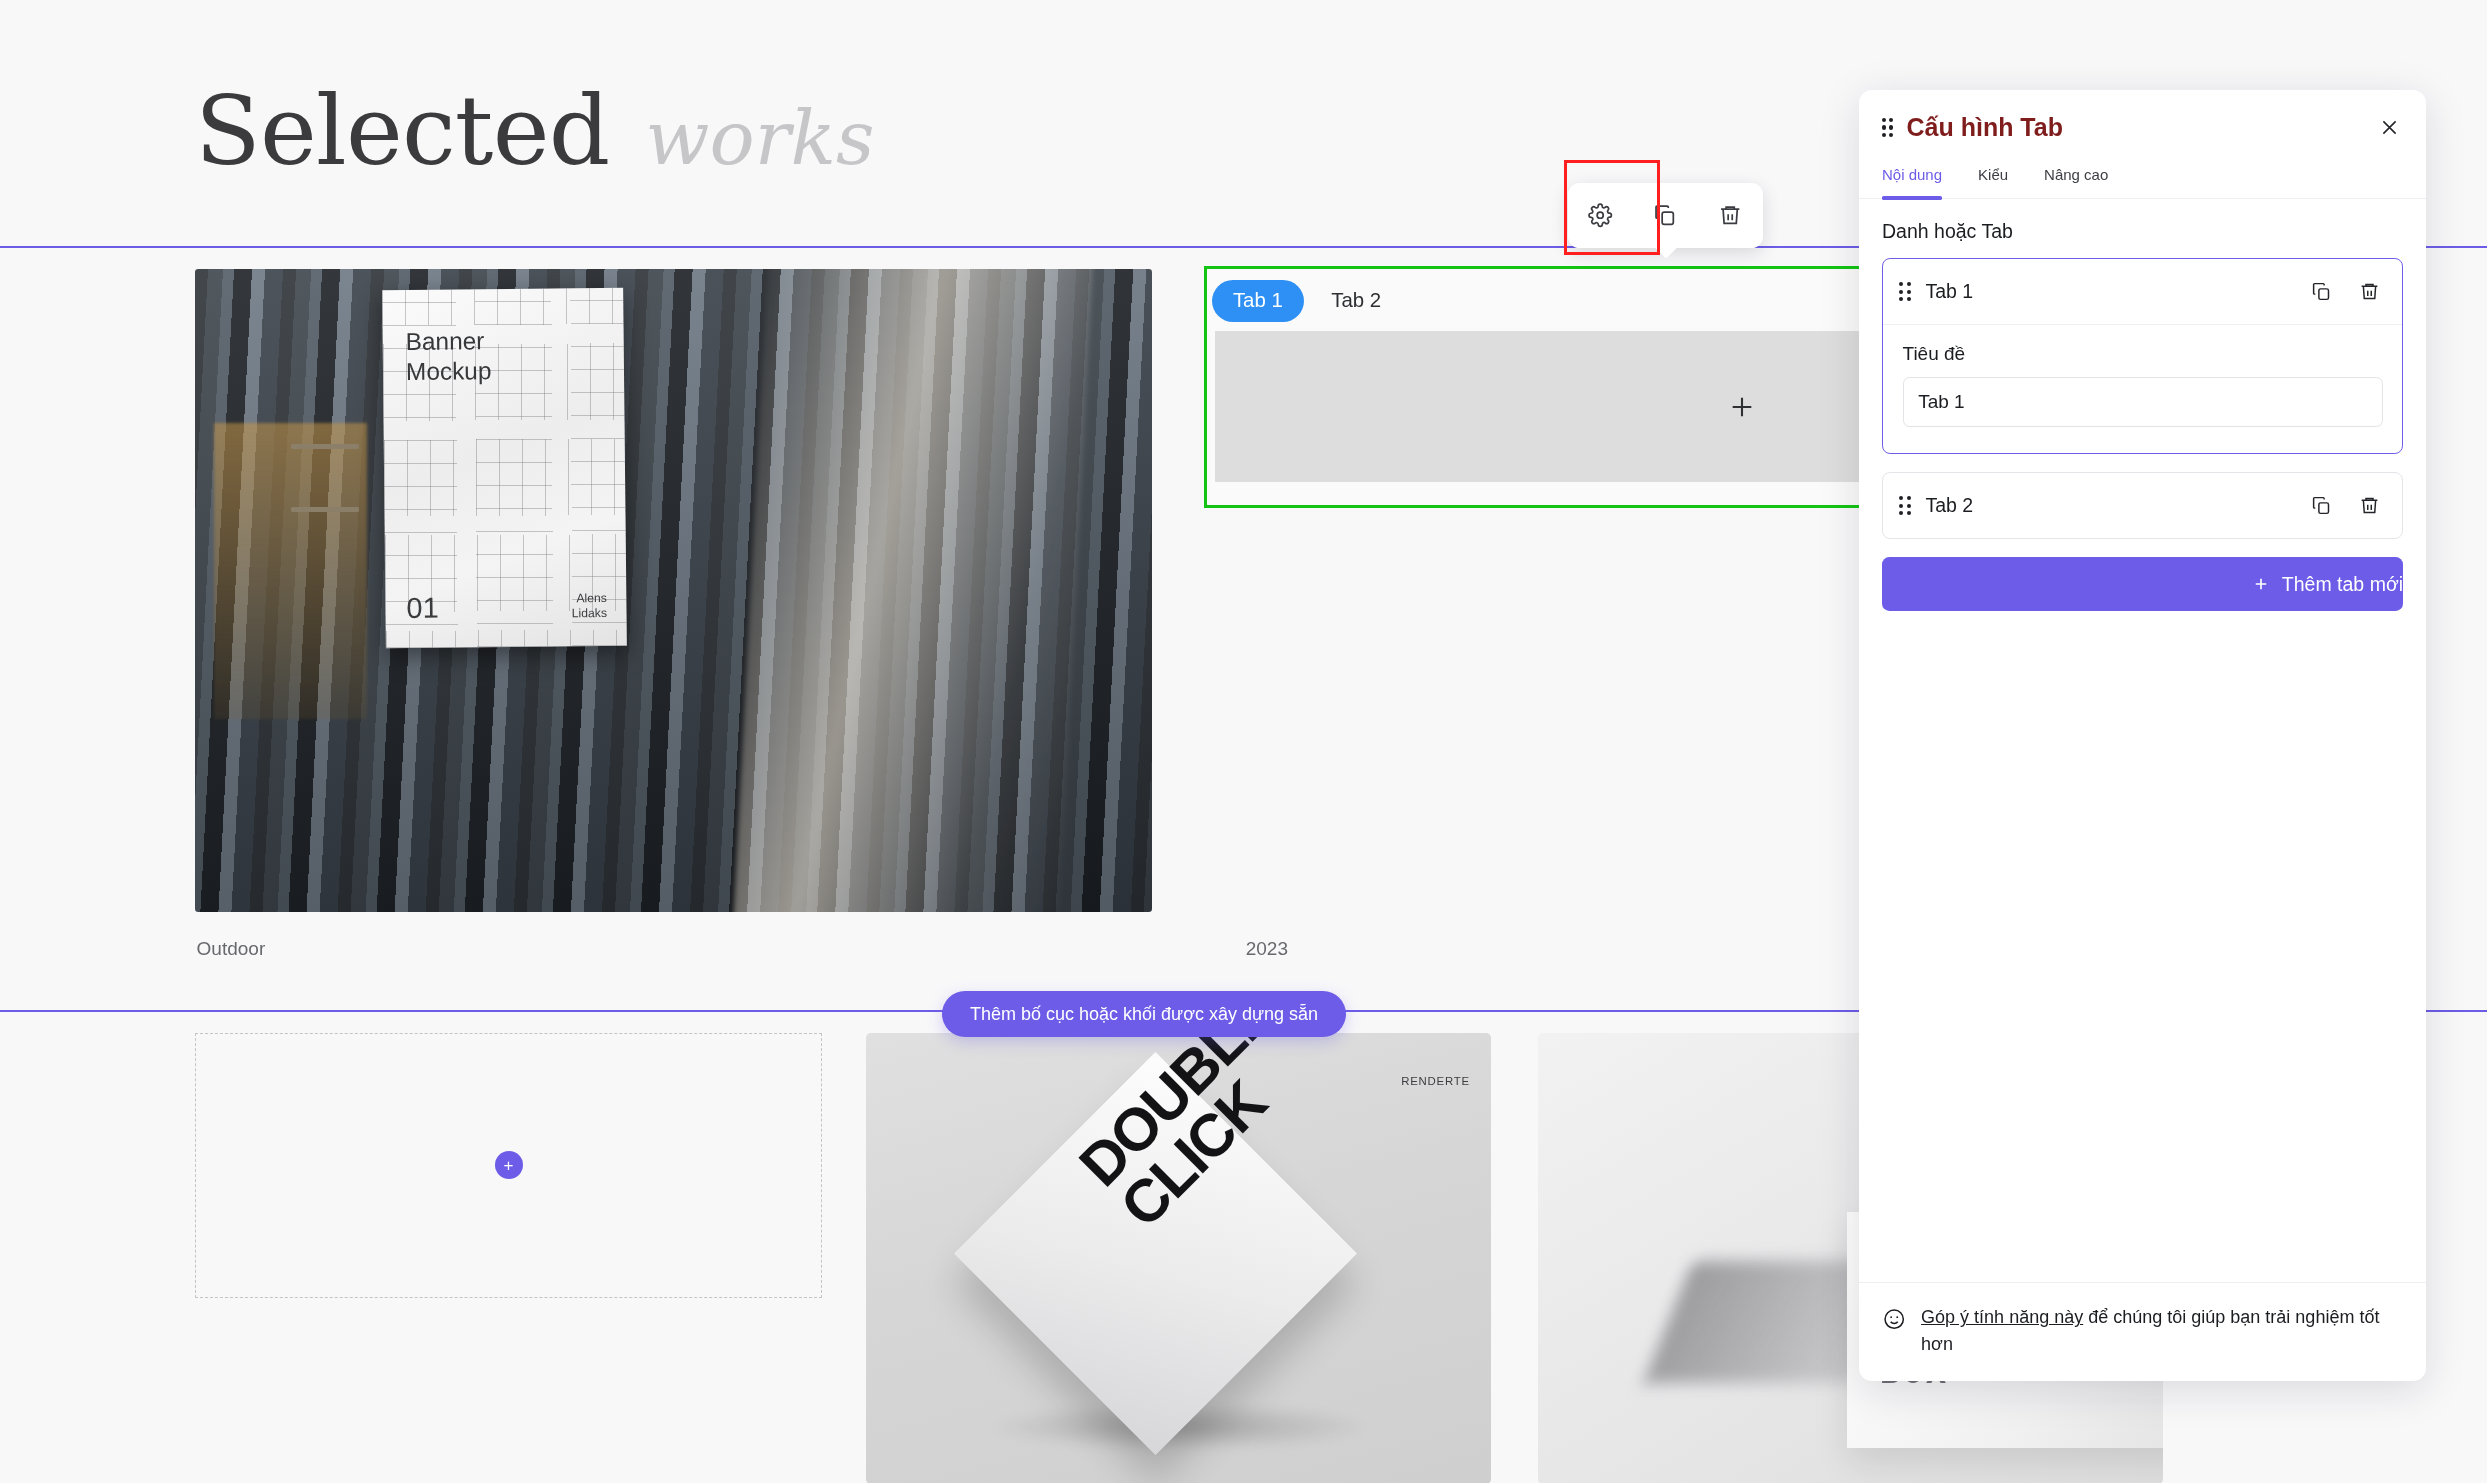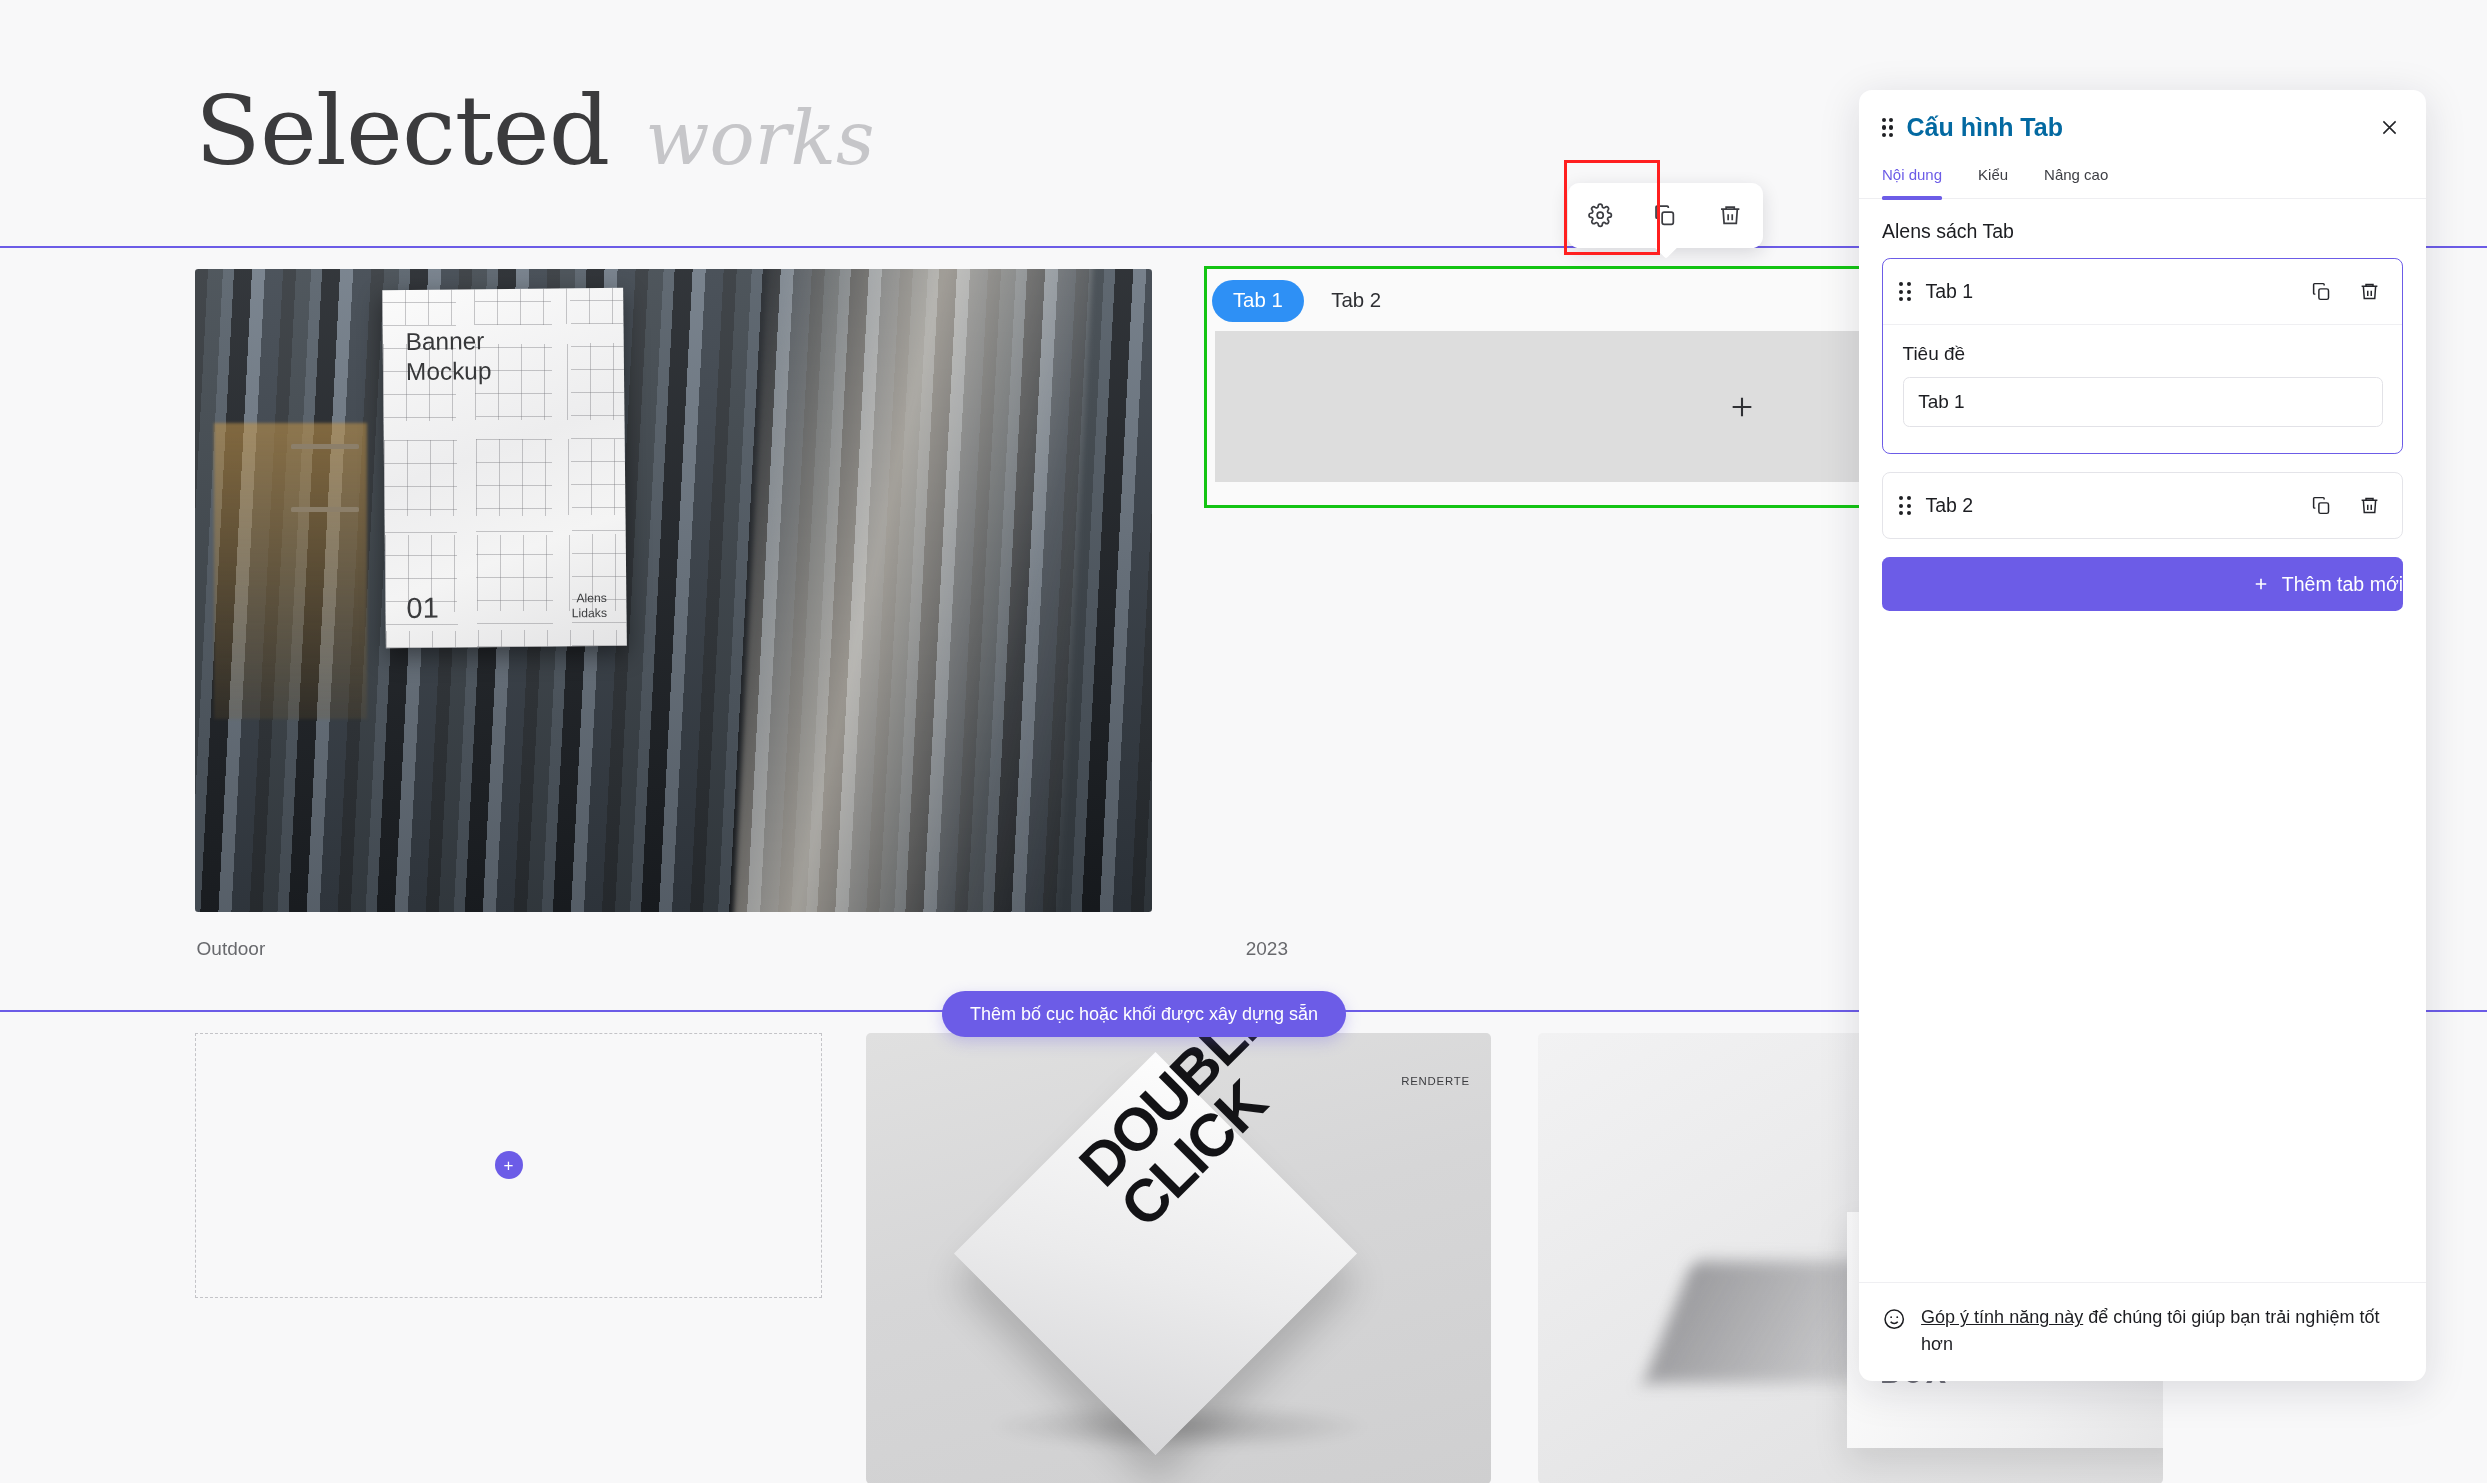--- a/index.html
+++ b/index.html
@@ -449,21 +449,21 @@
   .drag-dots i {
     width: 4.1px;
     height: 4.1px;
     border-radius: 50%;
     background: #1f2024;
     display: block;
   }
   #panel-title {
     font-size: 25px;
     font-weight: bold;
-    color: #0369a1;
+    color: #7f1d1d;
     flex: 1;
   }
   #panel-close {
     width: 28px;
     height: 28px;
     display: flex;
     align-items: center;
     justify-content: center;
     color: #232428;
   }
@@ -701,21 +701,21 @@
     </span>
   </div>
 
   <div id="panel-tabs">
     <div class="panel-tab active">Nội dung</div>
     <div class="panel-tab">Kiểu</div>
     <div class="panel-tab">Nâng cao</div>
   </div>
 
   <div id="panel-body">
-    <div id="list-label">Alens sách Tab</div>
+    <div id="list-label">Danh hoặc Tab</div>
 
     <div class="tab-item selected">
       <div class="tab-item-head">
         <span class="drag-dots">
           <i></i>
             <i></i>
             <i></i>
             <i></i>
             <i></i>
             <i></i>

